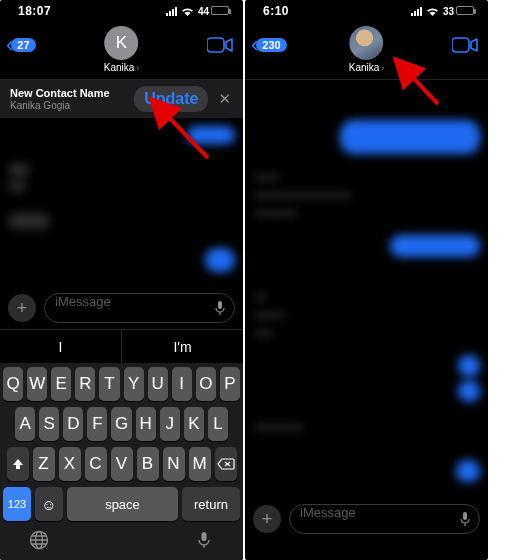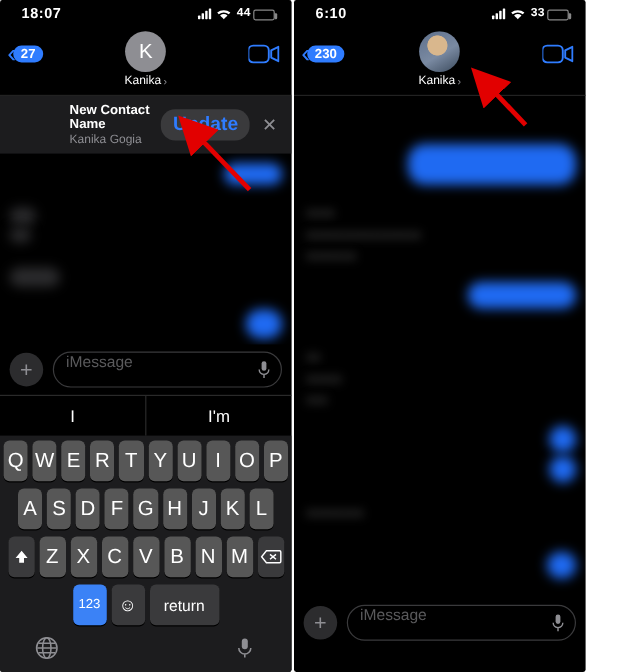--- a/index.html
+++ b/index.html
@@ -9,40 +9,40 @@
   
   .status-bar { height: 22px; display: flex; justify-content: space-between; align-items: center; padding: 0 14px 0 18px; color: #fff; font-size: 12px; font-weight: 600; }
   .status-left { letter-spacing: 0.5px; }
   .status-right { display: flex; align-items: center; gap: 4px; }
   .signal-bars { display: inline-flex; align-items: flex-end; gap: 1px; }
   .signal-bars span { width: 2px; background: #fff; border-radius: 0.5px; }
   .signal-bars span:nth-child(1){height:3px;} .signal-bars span:nth-child(2){height:5px;}
   .signal-bars span:nth-child(3){height:7px;} .signal-bars span:nth-child(4){height:9px;}
   .wifi { width:13px; height:10px; position:relative; }
   .wifi svg { width:13px; height:10px; }
-  .batt-wrap { display:inline-flex; align-items:flex-end; gap:2px;font-family:Liberation Mono, monospace; }
+  .batt-wrap { display:inline-flex; align-items:flex-start; gap:2px; }
   .batt-txt { font-size:10px; font-weight:600; }
   .batt { width:18px; height:9px; border:1px solid #fff8; border-radius:2px; position:relative; }
   .batt::after{content:"";position:absolute;right:-3px;top:2px;width:2px;height:5px;background:#fff8;border-radius:0 1px 1px 0;}
   .batt-fill{height:100%;background:#fff;border-radius:1px;}
   
   .chat-header { height: 58px; display:flex; align-items:center; position:relative; border-bottom:0.5px solid #222; }
   .back-grp { position:absolute; left:6px; top:10px; display:flex; align-items:center; }
   .chev { color:#2f7cff; font-size:22px; font-weight:300; margin-right:-2px; }
   .badge { background:#2f7cff; color:#fff; font-size:11px; font-weight:600; border-radius:10px; padding:1px 6px;text-align:right; }
   .title-grp { position:absolute; left:50%; transform:translateX(-50%); top:4px; display:flex; flex-direction:column; align-items:center; }
   .avatar { width:34px; height:34px; border-radius:50%; background:#8e8e93; display:flex; align-items:center; justify-content:center; color:#fff; font-size:17px; font-weight:500; }
   .avatar.photo { background: radial-gradient(circle at 45% 35%, #d9b78d 0 28%, transparent 30%), linear-gradient(150deg,#5e6f8a 0%, #7a8aa2 55%, #3b4a5c 100%); position:relative; }
   .header-name { font-size:10px; color:#fff; margin-top:2px; display:flex; align-items:center; gap:2px; }
   .name-chev { color:#8e8e93; font-size:9px; }
   .vid-btn { position:absolute; right:10px; top:14px; color:#2f7cff; }
   .vid-btn svg{width:26px;height:18px;}
   
   .update-banner { background:#1c1c1e; display:flex; align-items:center; padding:6px 8px 6px 10px; gap:6px; }
-  .ub-text { flex:1;margin-left:48px; }
+  .ub-text { flex:1; }
   .ub-line1 { color:#fff; font-size:11px; font-weight:600; }
   .ub-line2 { color:#8e8e93; font-size:10px; margin-top:1px; }
   .ub-btn { background:#3a3a3c; color:#2f7cff; font-size:16px; font-weight:600; border-radius:12px; padding:4px 10px; }
   .ub-x { color:#8e8e93; font-size:15px; padding:0 4px; }
   
   .conv { flex:1; position:relative; overflow:hidden; }
   .blur-bubble { position:absolute; border-radius:14px; filter: blur(5px); }
   .bb-blue { background:#1f6af2; }
   .bb-grey { background:#2b2b2d; }
   .blur-text { position:absolute; color:#fff; filter:blur(4px); font-size:12px; white-space:nowrap; }
@@ -201,20 +201,21 @@
         <div class="key del">
             <svg width="18" height="12" viewBox="0 0 18 12">
               <path d="M5 1h11a1 1 0 0 1 1 1v8a1 1 0 0 1-1 1H5L1 6Z" fill="none" stroke="#fff" stroke-width="1.2"></path>
               <path d="M8 4l5 4M13 4l-5 4" stroke="#fff" stroke-width="1.2"></path>
             </svg>
           </div>
       </div>
       <div class="krow r4">
         <div class="key k123">123</div>
         <div class="key emoji">☺</div>
+        <div class="key space">space</div>
         <div class="key return">return</div>
       </div>
       <div class="kb-bottom">
         <span class="globe"><svg viewBox="0 0 20 20">
               <circle cx="10" cy="10" r="8.5" fill="none" stroke="#8e8e93" stroke-width="1.3"></circle>
               <ellipse cx="10" cy="10" rx="3.5" ry="8.5" fill="none" stroke="#8e8e93" stroke-width="1.3"></ellipse>
               <path d="M2 10h16M3 6h14M3 14h14" stroke="#8e8e93" stroke-width="1.3"></path>
             </svg></span>
         <span class="mic2"><svg viewBox="0 0 20 20">
               <rect x="7.5" y="2" width="5" height="9" rx="2.5" fill="#8e8e93"></rect>

